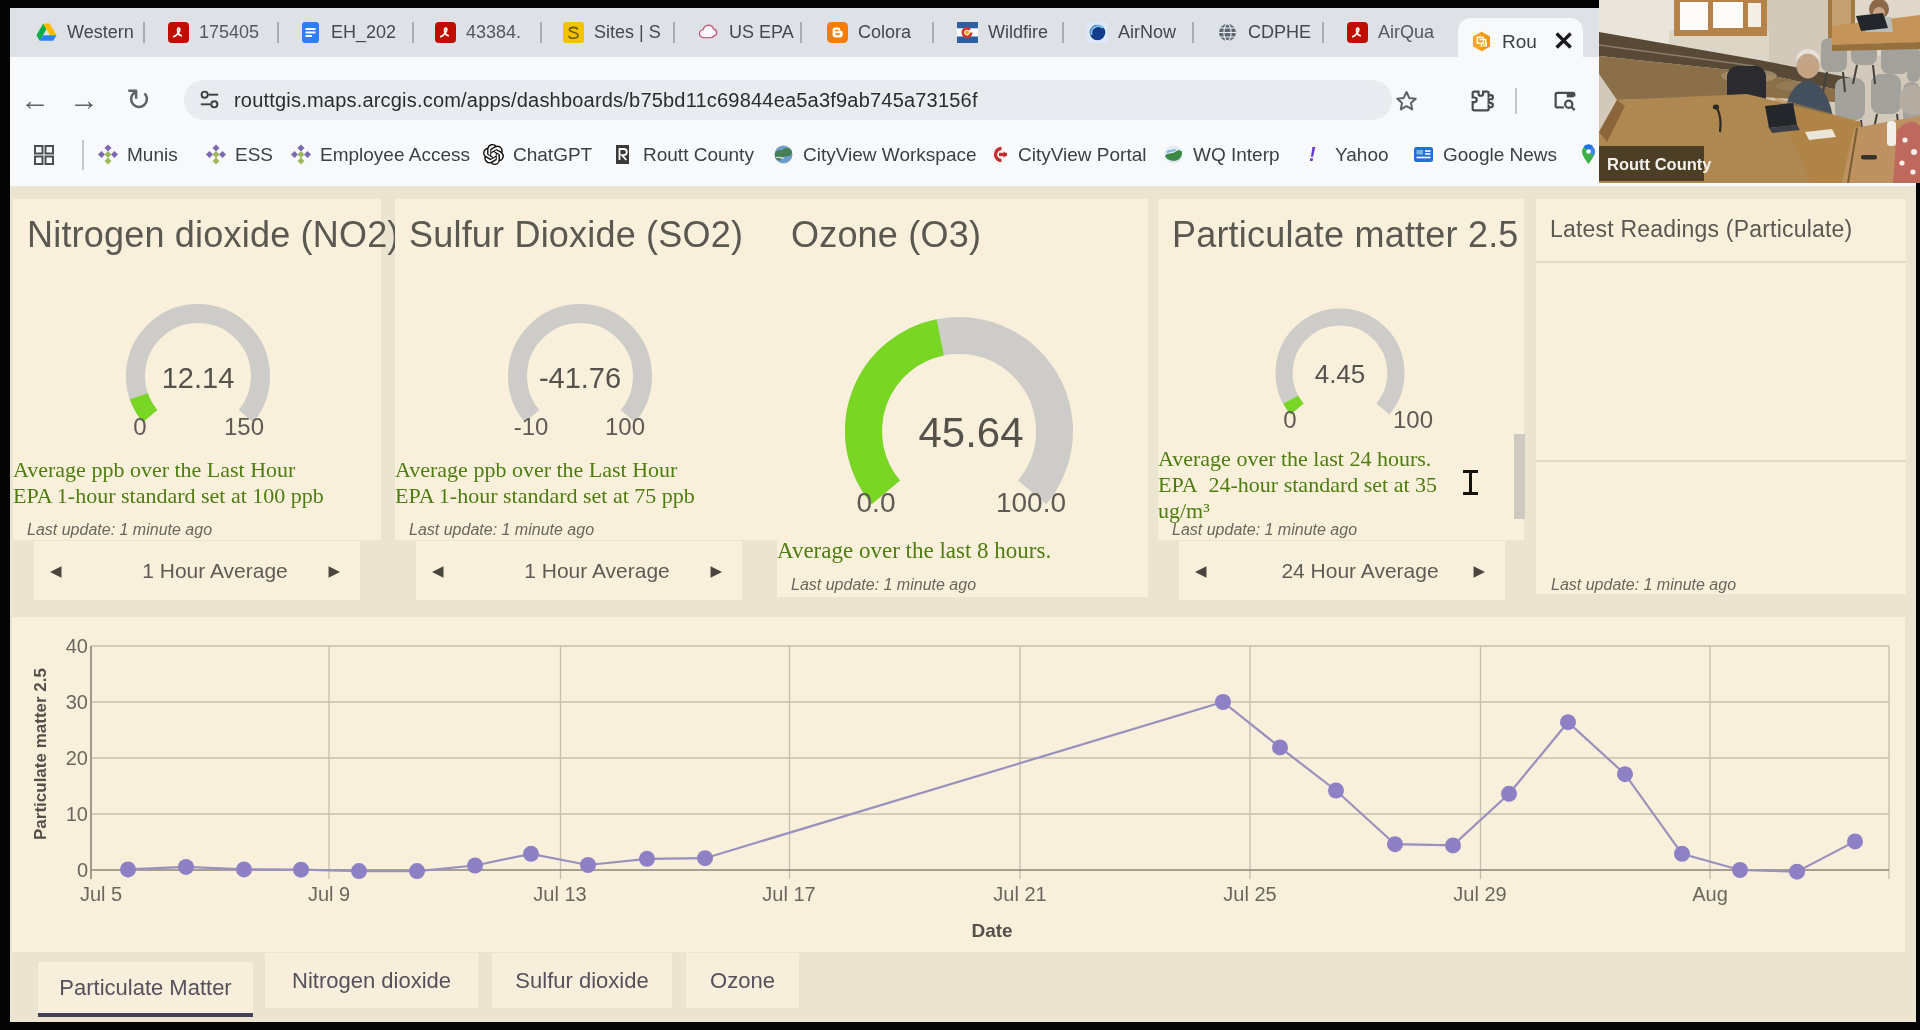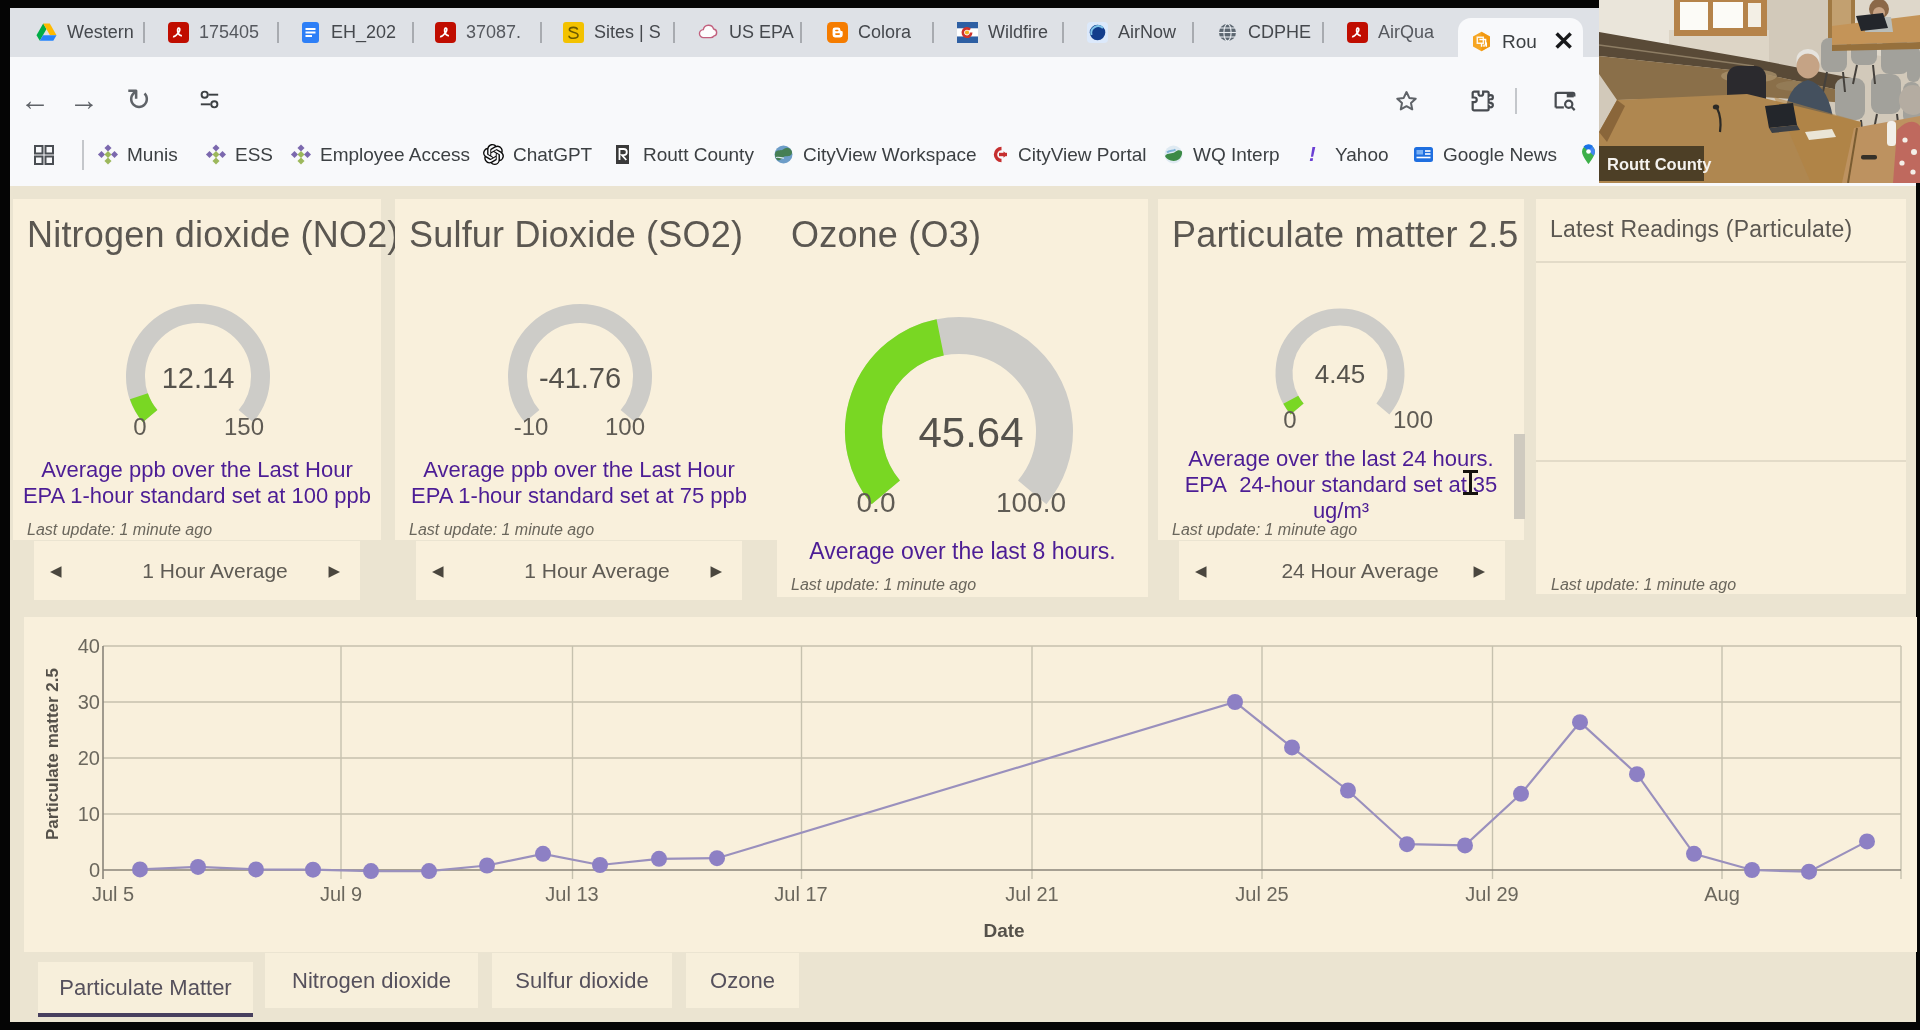--- a/index.html
+++ b/index.html
@@ -18,21 +18,21 @@
   .bm .fav{margin-right:9px;}
   #urlpill{position:absolute;left:174px;top:23px;width:1208px;height:40px;border-radius:20px;background:#e9ebf0;display:flex;align-items:center;}
   #urltext{font-size:20px;color:#2a2c30;margin-left:50px;letter-spacing:0.2px;}
   .navic{position:absolute;top:16px;font-size:30px;color:#5f6368;}
   
   #page{left:10px;top:186px;width:1906px;height:836px;background:#ebe4d1;}
   .card{position:absolute;background:#f9f0dc;}
   .ctitle{position:absolute;left:14px;top:15px;font-size:36px;color:#5b5751;letter-spacing:0.2px;white-space:nowrap;}
   .gval{position:absolute;font-size:29px;color:#55524c;text-align:center;}
   .glab{position:absolute;font-size:24px;color:#5f5b54;text-align:center;}
-  .desc{position:absolute;font-size:22px;color:#4c1d95;text-align:center;line-height:26px;white-space:nowrap;}
+  .desc{position:absolute;font-size:22px;color:#4d7c0f;text-align:left;line-height:26px;white-space:nowrap;font-family:Liberation Serif, serif;}
   .lastu{position:absolute;font-size:16px;font-style:italic;color:#6a665c;white-space:nowrap;}
   .strip{position:absolute;background:#f9f0dc;display:flex;align-items:center;justify-content:center;font-size:21px;color:#5f5b54;}
   .stx{position:relative;left:18px;}
   .arrL,.arrR{position:absolute;top:50%;transform:translateY(-50%);font-size:15px;color:#4a463e;}
   .ltext{font-size:22px;color:#5f5b54;text-align:center;line-height:25.8px;white-space:nowrap;}
   .btab{position:absolute;top:0;height:55px;background:#f7efdb;display:flex;align-items:center;justify-content:center;font-size:22px;color:#55505c;}
 </style>
 </head>
 <body>
 
@@ -58,21 +58,21 @@
           <line x1="5.5" y1="10.5" x2="15.5" y2="10.5"></line>
           <line x1="5.5" y1="14" x2="12" y2="14"></line>
         </g>
       </svg>EH_202</div>
   <div class="tsep" style="left:402px;"></div>
   <div class="tab" style="left:425px;">
       <svg class="fav" viewBox="0 0 21 21">
         <rect width="21" height="21" rx="4" fill="#c00d00"></rect>
         <path d="M5 14.6c2.6.6 8.7-6.6 6.3-8.3C9 4.7 8.3 12.9 13.9 13.8" stroke="#fff" stroke-width="1.7" fill="none"></path>
       </svg>
-      <span style="color:#55585e;">37087.</span>
+      <span style="color:#55585e;">43384.</span>
     </div>
   <div class="tsep" style="left:530px;"></div>
   <div class="tab" style="left:553px;"><svg class="fav" viewBox="0 0 21 21">
         <rect width="21" height="21" rx="3" fill="#f3c200"></rect>
         <path d="M6 13.7c0 1.6 1.9 2.6 4.4 2.6 2.7 0 4.6-1.2 4.6-3 0-4-8.6-2.3-8.6-5.5 0-1.5 1.7-2.4 4-2.4 2.2 0 3.9.9 4.1 2.3" stroke="#6b5900" stroke-width="1.6" fill="none"></path>
       </svg>Sites | S</div>
   <div class="tsep" style="left:663px;"></div>
   <div class="tab" style="left:688px;"><svg class="fav" viewBox="0 0 21 21">
         <path d="M5.6 15.6a4 4 0 0 1-.3-8 5.3 5.3 0 0 1 10.3-.6 3.6 3.6 0 0 1 .1 7.1c-.5.9-1.7 1.5-3 1.5z" fill="#fdfdfd" stroke="#c2607e" stroke-width="1.4"></path>
       </svg>US EPA</div>
@@ -124,20 +124,23 @@
           <line x1="10.6" y1="15.8" x2="10.6" y2="12.4"></line>
           <line x1="13" y1="15.8" x2="13" y2="13.4"></line>
           <line x1="15.3" y1="15.8" x2="15.3" y2="11.4"></line>
         </g>
       </svg>Rou<span style="margin-left:16px;font-size:26px;color:#17181a;font-weight:bold;">✕</span></div>
 </div>
 <div class="abs" id="toolbar">
   <div class="navic" style="left:10px;top:26px;">←</div>
   <div class="navic" style="left:59px;top:26px;">→</div>
   <div class="navic" style="left:116px;top:25px;">↻</div>
+  <div id="urlpill">
+      <span id="urltext">routtgis.maps.arcgis.com/apps/dashboards/b75bd11c69844ea5a3f9ab745a73156f</span>
+    </div>
   <svg class="abs" style="left:186px;top:29px;" width="27" height="27" viewBox="0 0 28 28">
     <g stroke="#3c4043" stroke-width="2" fill="none">
       <circle cx="9" cy="9" r="3.2"></circle>
         <line x1="13" y1="9" x2="23" y2="9"></line>
       <circle cx="19" cy="19" r="3.2"></circle>
         <line x1="5" y1="19" x2="15" y2="19"></line>
     </g>
   </svg>
   <svg class="abs" style="left:1383px;top:31px;" width="27" height="27" viewBox="0 0 24 24">
     <path d="M12 3.6l2.5 5.2 5.7.7-4.2 3.9 1.1 5.6-5.1-2.8-5.1 2.8 1.1-5.6-4.2-3.9 5.7-.7z" fill="none" stroke="#5f6368" stroke-width="1.8" stroke-linejoin="round"></path>
@@ -310,21 +313,21 @@
   <div class="glab" style="left:981px;top:301px;width:80px;font-size:28px;">100.0</div>
   <div class="glab" style="left:1250px;top:220px;width:60px;">0</div>
   <div class="glab" style="left:1373px;top:220px;width:60px;">100</div>
 
   <div class="abs" style="left:1459px;top:285px;width:3px;height:23px;background:#15120e;"></div>
   <div class="abs" style="left:1453px;top:284px;width:15px;height:3px;background:#15120e;"></div>
   <div class="abs" style="left:1453px;top:306px;width:15px;height:3px;background:#15120e;"></div>
 
   <div class="abs" style="left:1504px;top:248px;width:11px;height:85px;background:#cfcabf;"></div>
 
-  <div class="card" id="chartcard" style="left:14px;top:431px;width:1893px;height:335px;">
+  <div class="card" id="chartcard" style="left:2px;top:431px;width:1893px;height:335px;">
     <svg width="1893" height="335" viewBox="0 0 1893 335" style="position:absolute;left:0;top:0;">
 
       <g stroke="#c6c1ae" stroke-width="1.4">
         <line x1="79" y1="29" x2="1877" y2="29"></line>
         <line x1="79" y1="85" x2="1877" y2="85"></line>
         <line x1="79" y1="141" x2="1877" y2="141"></line>
         <line x1="79" y1="197" x2="1877" y2="197"></line>
         <line x1="317" y1="29" x2="317" y2="262"></line>
         <line x1="548.5" y1="29" x2="548.5" y2="262"></line>
         <line x1="777.5" y1="29" x2="777.5" y2="262"></line>

